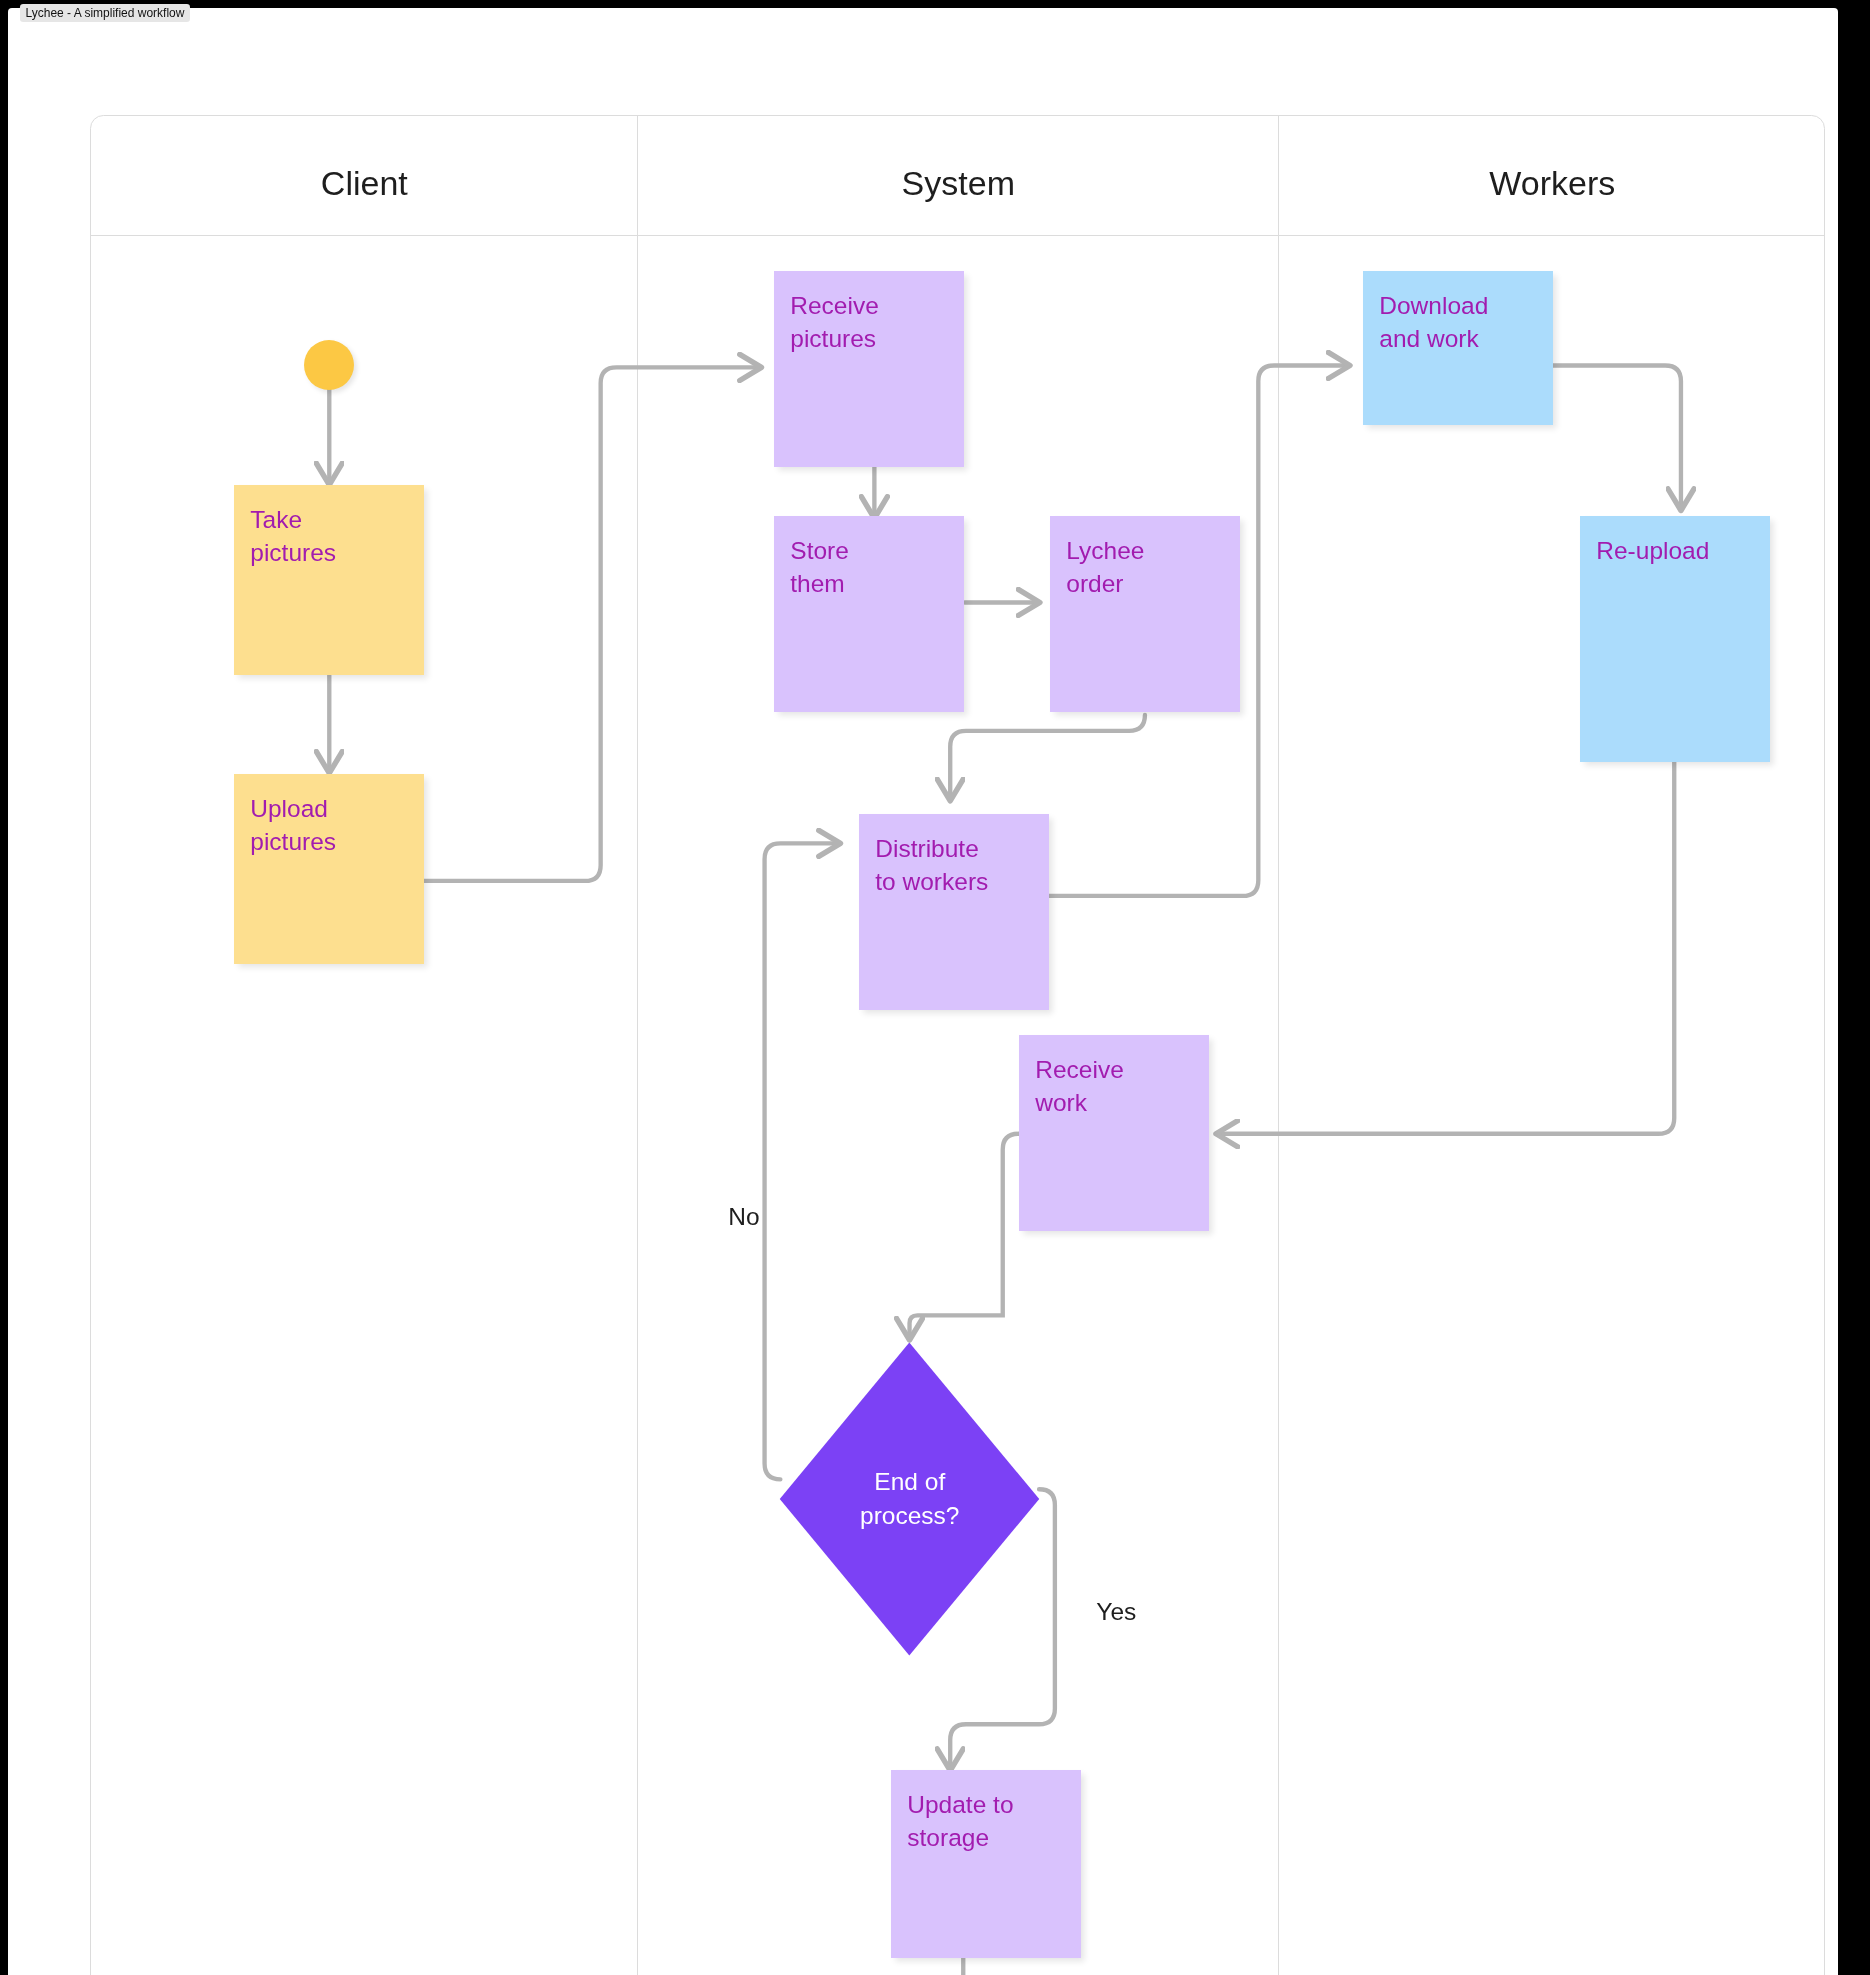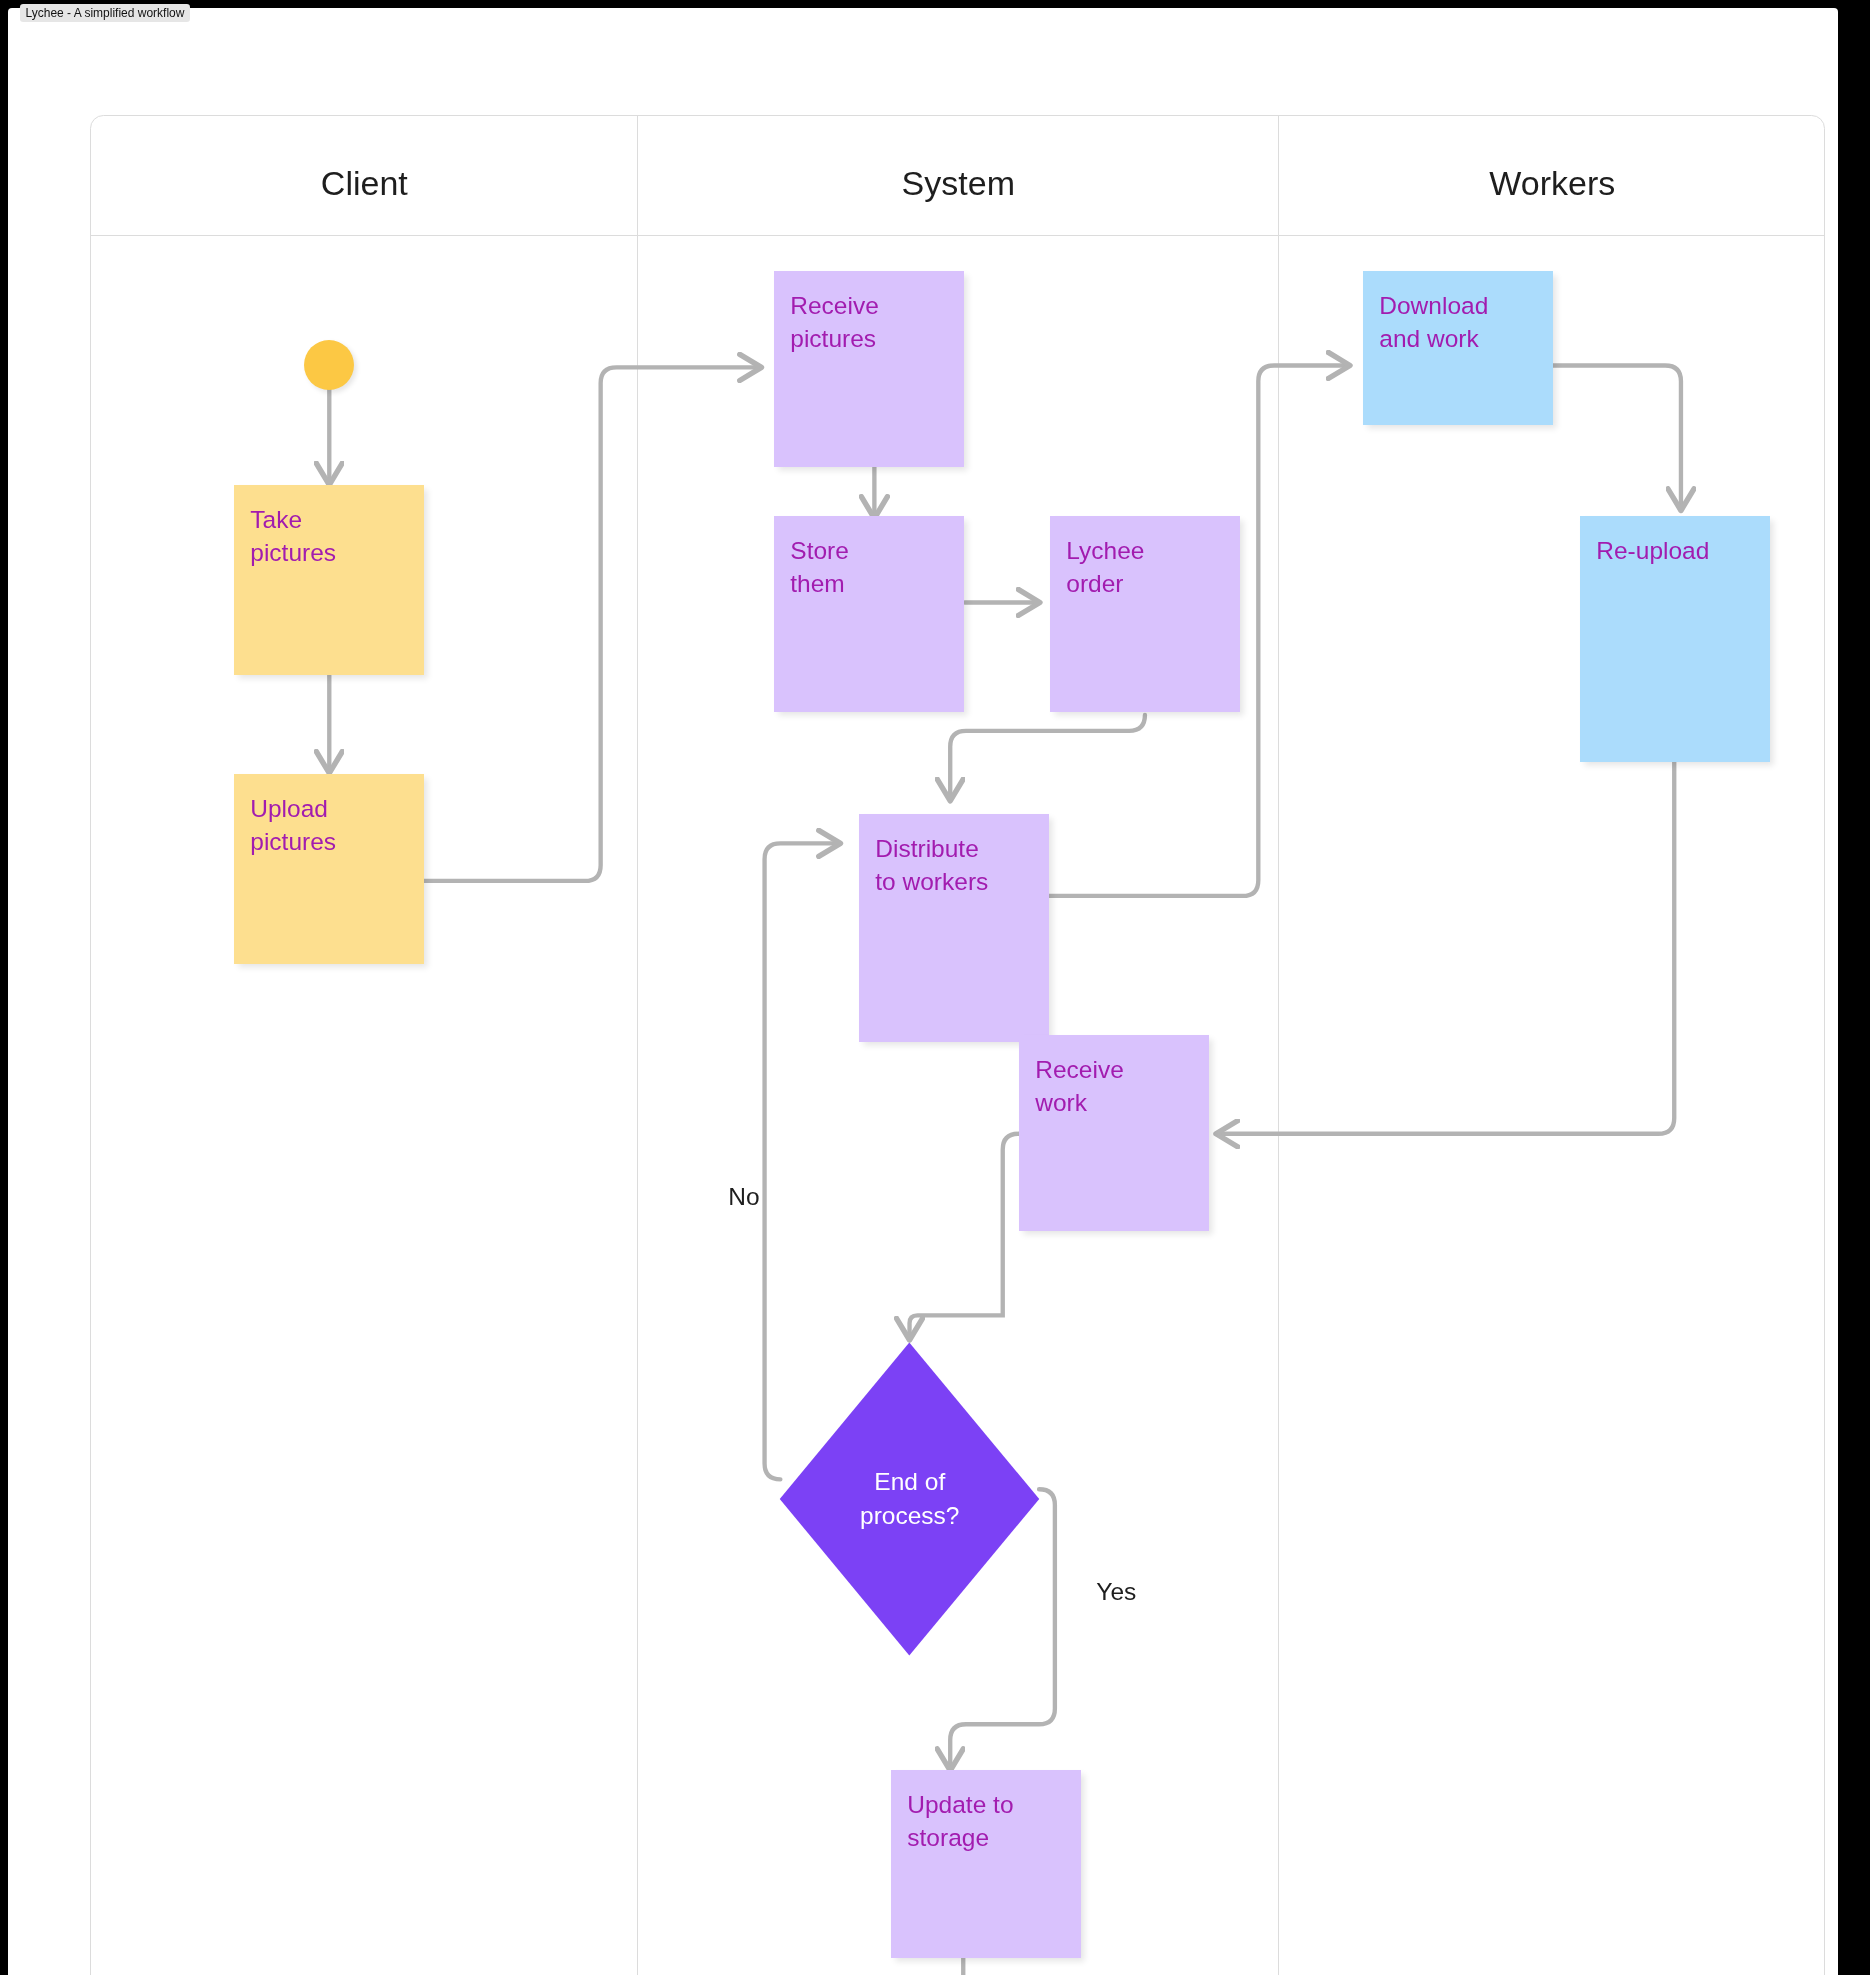--- a/index.html
+++ b/index.html
@@ -20,21 +20,21 @@
         box-shadow:3.6px 3.6px 6.3px rgba(0,0,0,0.10);}
   .nlabel{position:absolute;left:0;top:0;width:100%;height:100%;padding:17.4px 16px 0 16px;
           box-sizing:border-box;font-size:24.5px;line-height:1.38;color:#a21caf;white-space:pre-line;}
   .circ{position:absolute;z-index:10;border-radius:50%;display:flex;align-items:center;justify-content:center;
         font-size:24.5px;color:#231f2e;box-shadow:2.8px 2.8px 5.5px rgba(0,0,0,0.10);}
   .diamond-wrap{position:absolute;z-index:10;}
   .diamond-wrap svg{position:absolute;left:0;top:0;}
   .dlabel{position:absolute;left:0;top:0;width:100%;height:100%;display:flex;flex-direction:column;
           align-items:center;justify-content:center;font-size:24.5px;line-height:1.42;color:#fff;
           white-space:pre-line;text-align:center;}
-  .edge-lbl{position:absolute;z-index:12;font-size:24.5px;color:#1e1e1e;}
+  .edge-lbl{position:absolute;z-index:12;font-size:24.5px;color:#1e1e1e;margin-top:20px;}
 </style>
 </head>
 <body>
 
 <div id="page">
 
   <div id="tab">Lychee - A simplified workflow</div>
 
   <div id="canvas">
 
@@ -94,21 +94,21 @@
     <div class="node" style="left:766px;top:508px;width:190px;height:196px;background:#d9c2fd;">
       <div class="nlabel">Store
 them</div>
     </div>
 
     <div class="node" style="left:1042px;top:508px;width:190px;height:196px;background:#d9c2fd;">
       <div class="nlabel">Lychee
 order</div>
     </div>
 
-    <div class="node" style="left:851px;top:806px;width:190px;height:228px;background:#d9c2fd;">
+    <div class="node" style="left:851px;top:806px;width:190px;height:196px;background:#d9c2fd;">
       <div class="nlabel">Distribute
 to workers</div>
     </div>
 
     <div class="node" style="left:1011px;top:1027px;width:190px;height:196px;background:#d9c2fd;">
       <div class="nlabel">Receive
 work</div>
     </div>
 
     <div class="diamond-wrap" style="left:770px;top:1333px;width:263px;height:316px;">

